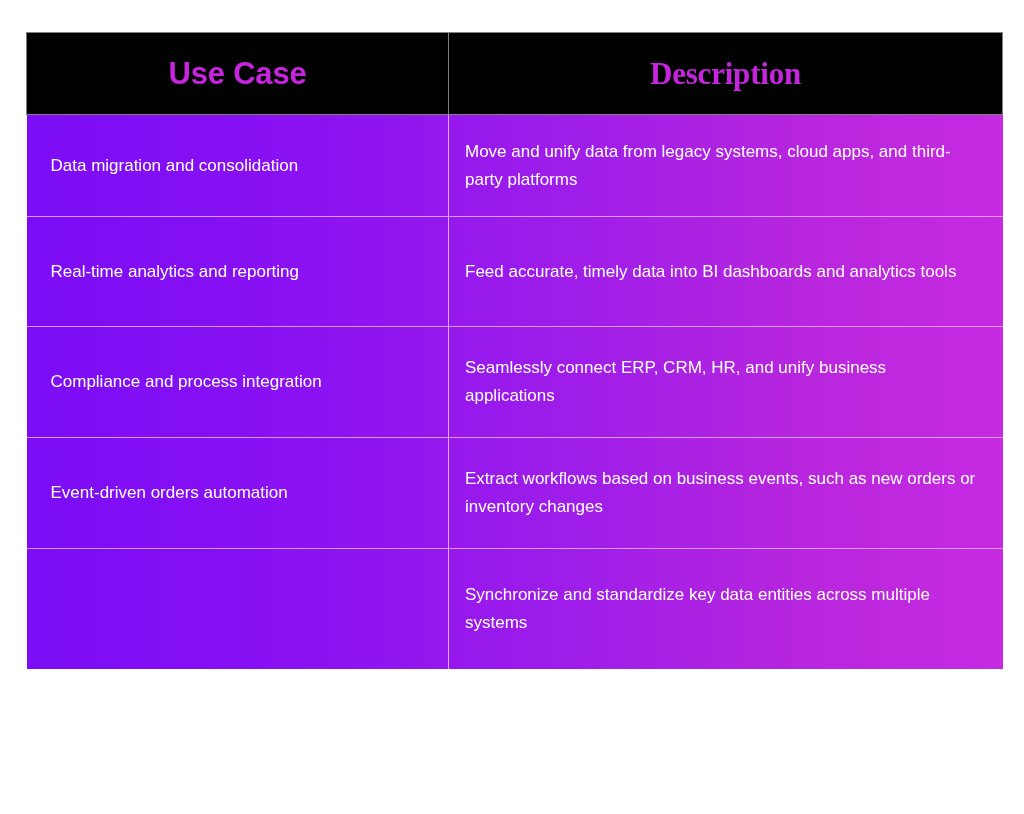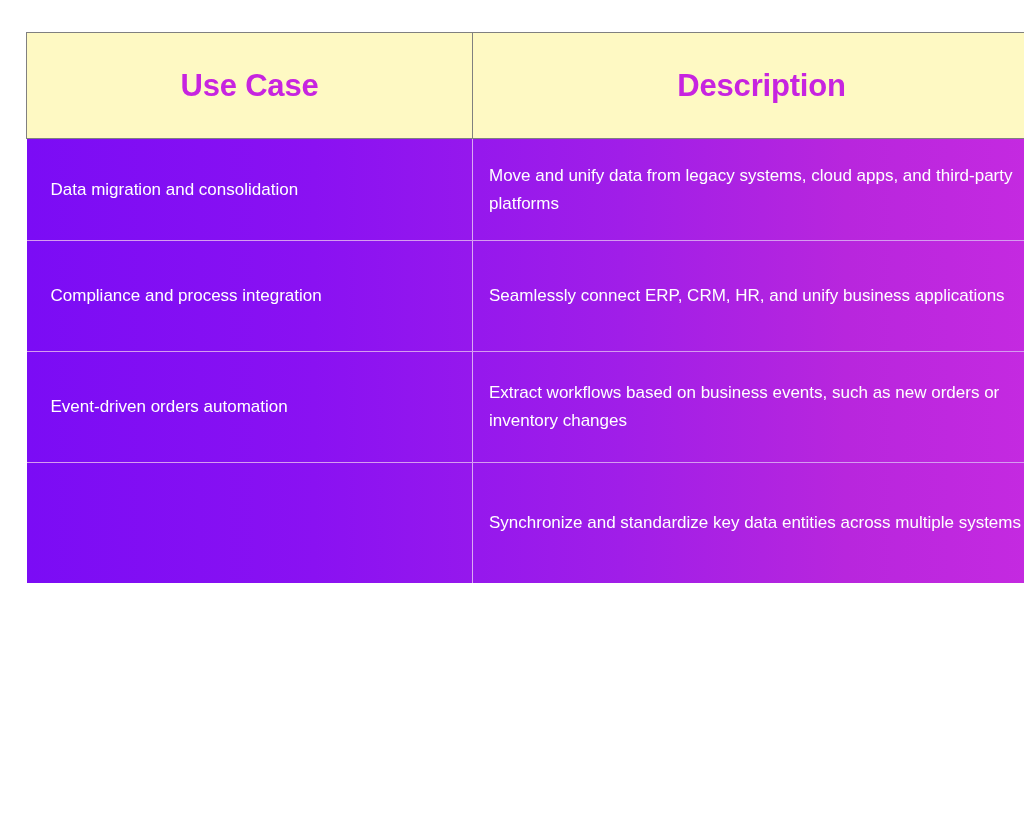--- a/index.html
+++ b/index.html
@@ -26,33 +26,33 @@
     width: 974px;
     border-collapse: collapse;
     table-layout: fixed;
   }
 
   
   thead tr {
     background: #ffffff;
   }
   th {
-    background: #fef9c3;
+    background: #000000;
     border: 1px solid #808080;
     height: 81px;
     text-align: center;
     vertical-align: middle;
     font-size: 31px;
     font-weight: bold;
     color: #c724e0;
     letter-spacing: -0.2px;
-    padding: 12px;
+    padding: 0;
   }
   th.col-usecase { width: 421px; }
-  th.col-desc    { width: 553px; }
+  th.col-desc    { width: 553px; font-family: Liberation Serif, serif; }
 
   
   tbody {
     
   }
   tbody tr {
     background-image: linear-gradient(90deg, #7b0cf5 0%, #8a11f2 28%, #a01ee8 58%, #b826dd 80%, #c62ae1 100%);
   }
   tbody td {
     padding: 0;
@@ -101,20 +101,28 @@
     </thead>
     <tbody>
       <tr class="r0">
         <td class="cell-usecase">
           <span class="cell-text">Data migration and consolidation</span>
         </td>
         <td class="cell-desc">
           <span class="cell-text">Move and unify data from legacy systems, cloud apps, and third-party platforms</span>
         </td>
       </tr>
+      <tr class="r1">
+        <td class="cell-usecase">
+          <span class="cell-text">Real-time analytics and reporting</span>
+        </td>
+        <td class="cell-desc">
+          <span class="cell-text">Feed accurate, timely data into BI dashboards and analytics tools</span>
+        </td>
+      </tr>
       <tr class="r3">
         <td class="cell-usecase">
           <span class="cell-text">Compliance and process integration</span>
         </td>
         <td class="cell-desc">
           <span class="cell-text">Seamlessly connect ERP, CRM, HR, and unify business applications</span>
         </td>
       </tr>
       <tr class="r5">
         <td class="cell-usecase">

